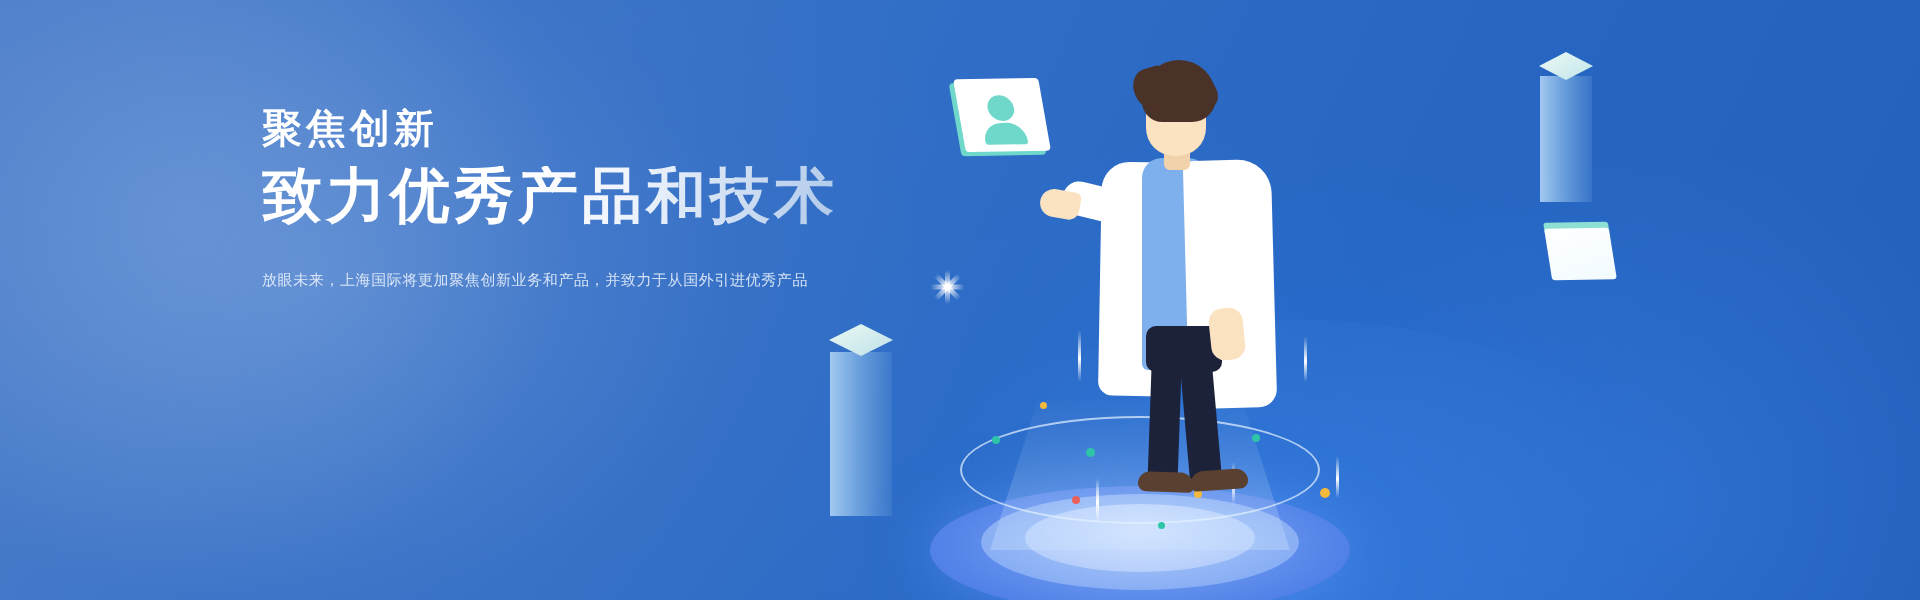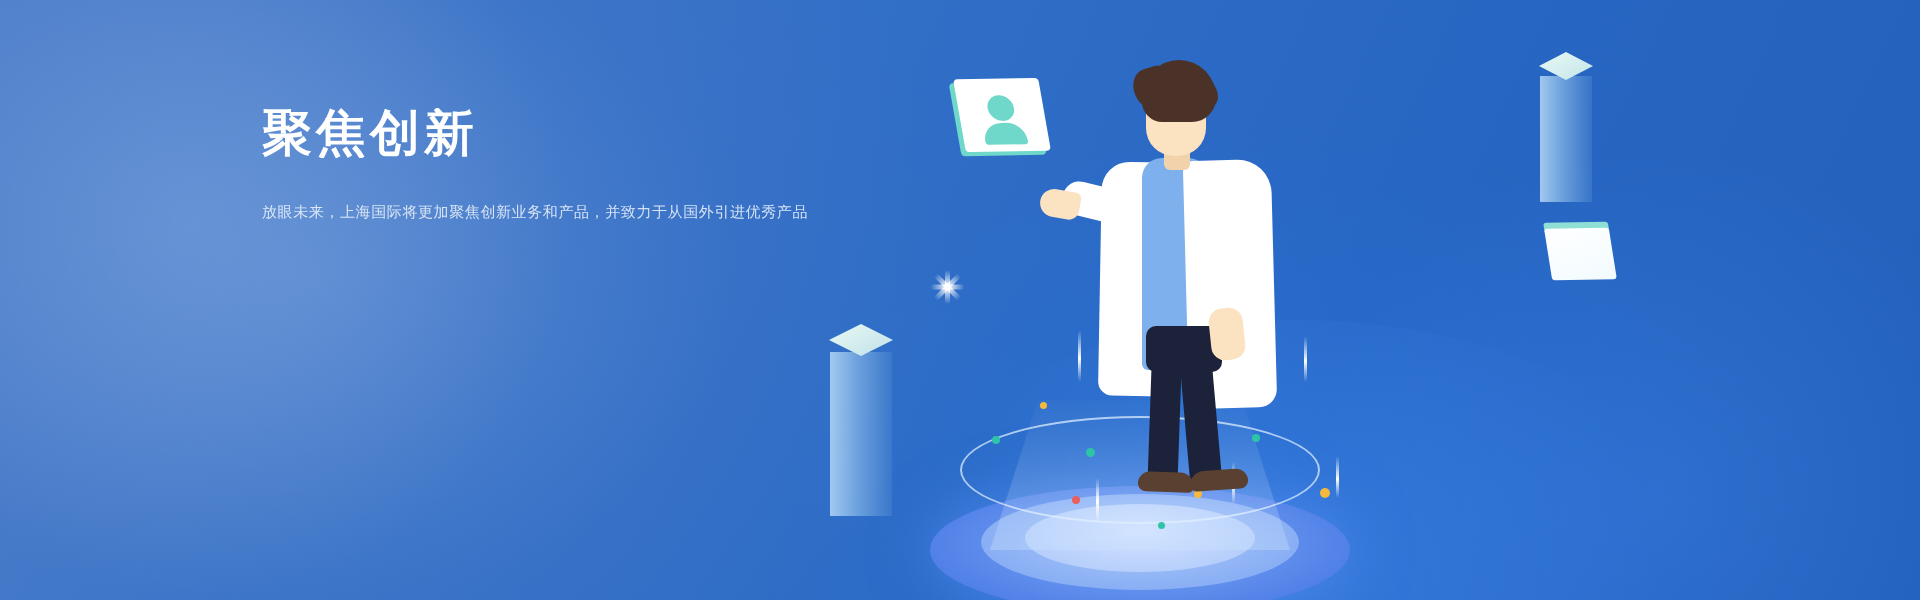--- a/index.html
+++ b/index.html
@@ -34,21 +34,21 @@
   .headline {
     font-weight:bold;
     letter-spacing:4px;
     line-height:1.0;
     white-space:nowrap;
     -webkit-background-clip:text;
     background-clip:text;
     color:transparent;
   }
   .headline-1 {
-    font-size:50px;
+    font-size:40px;
     background-image:linear-gradient(100deg,#ffffff 0%,#ffffff 34%,#eaf1fb 54%,#b9cfec 76%,#8fb2df 100%);
     text-shadow:none;
   }
   .headline-2 {
     font-size:60px;
     margin-top:18px;
     background-image:linear-gradient(100deg,#ffffff 0%,#ffffff 40%,#edf3fc 58%,#c3d6ef 80%,#9dbce3 100%);
   }
 
   .subtitle {
@@ -250,20 +250,21 @@
 <body>
 
 <div class="banner">
 
   <div class="glow glow-left"></div>
   <div class="glow glow-right"></div>
   <div class="glow glow-bottom"></div>
 
   <div class="copy">
     <div class="headline headline-1">聚焦创新</div>
+    <div class="headline headline-2">致力优秀产品和技术</div>
     <div class="subtitle">
       <span class="line">放眼未来，上海国际将更加聚焦创新业务和产品，并致力于从国外引进优秀产品</span>
     </div>
   </div>
 
   <div class="art">
 
     <div class="profile-card">
       <div class="edge"></div>
       <div class="face">

